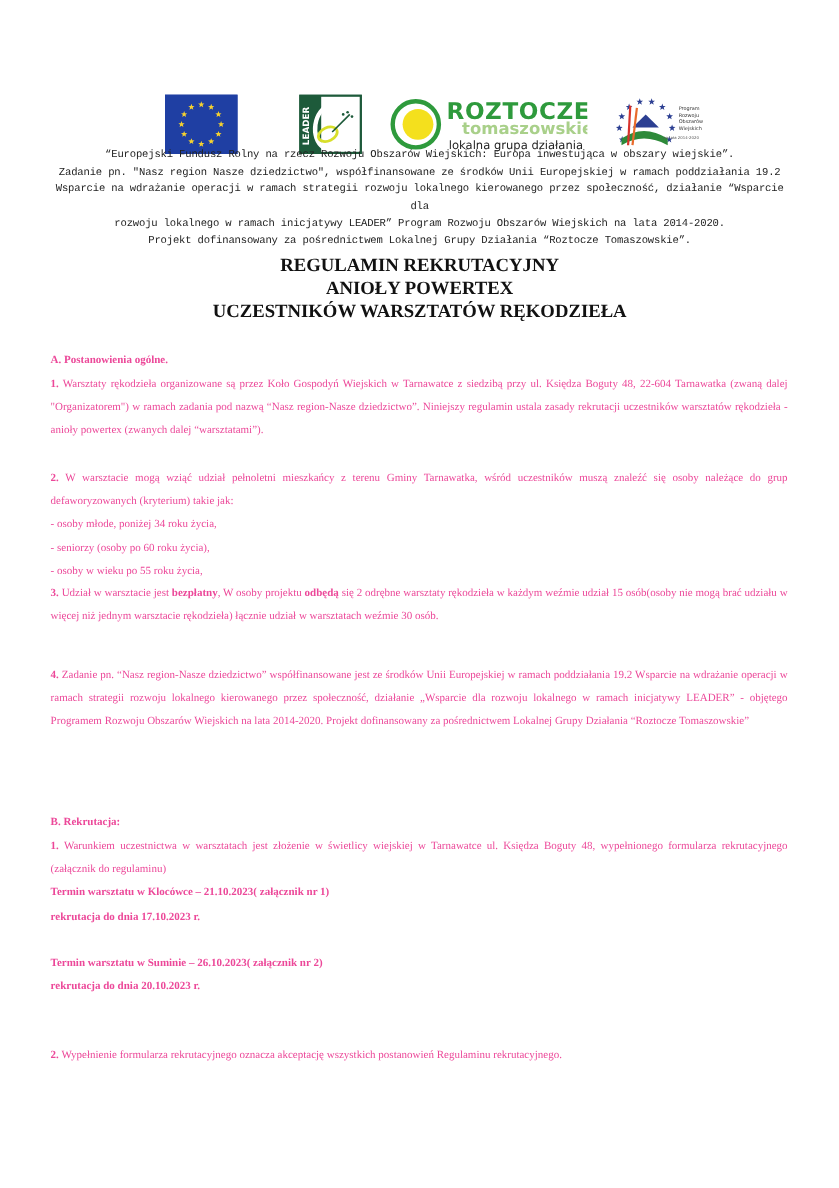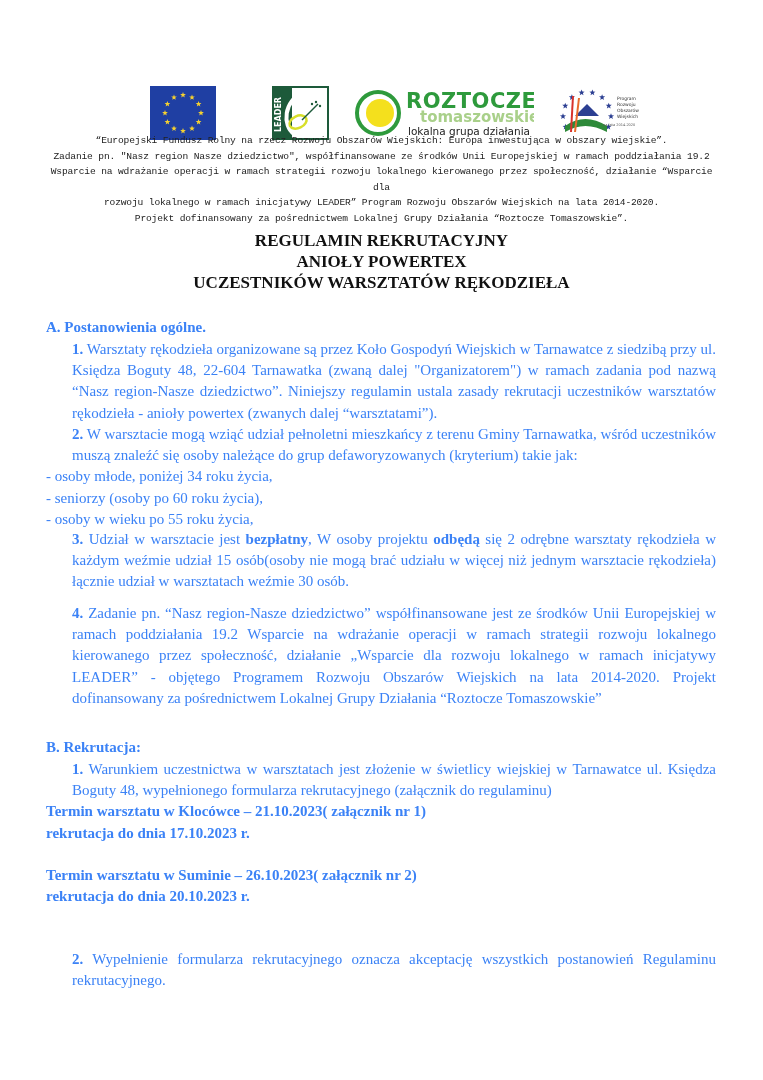--- a/index.html
+++ b/index.html
@@ -13,23 +13,23 @@
     .leader { left: 125px; width: 57px; height: 54px; background: #1d5a3a; overflow: hidden; }
     .roztocze { left: 207px; width: 180px; height: 54px; }
     .prow { left: 410px; width: 110px; height: 54px; }
 
     .header-lines { position: absolute; top: 133px; left: 40px; width: 683px; text-align: center;
       font-family: Liberation Mono, monospace; font-size: 9.6px; line-height: 15.5px; color: #222; letter-spacing: -0.15px; }
 
     .title { position: absolute; top: 230px; left: 40px; width: 683px; text-align: center;
       font-family: "Liberation Serif", serif; font-weight: bold; font-size: 17px; line-height: 21px; color: #111; }
 
-    .body { position: absolute; left: 46px; width: 670px; font-family: "Liberation Serif", serif; font-size: 15px; line-height: 21.2px; color: #3b82f6; }
+    .body { position: absolute; left: 46px; width: 670px; font-family: "Liberation Serif", serif; font-size: 10px; line-height: 21.2px; color: #ec4899; }
     .body p { margin: 0; text-align: justify; }
-    .body .last { text-align-last: left; margin-left: 26px; }
+    .body .last { text-align-last: left; }
     .b { font-weight: bold; }
 
     .secA-head { top: 317px; }
     .a1 { top: 339px; }
     .a2 { top: 424px; }
     .a3 { top: 529px; }
     .a4 { top: 603px; }
     .secB-head { top: 737px; }
     .b1 { top: 759px; }
     .term2 { top: 865px; }

